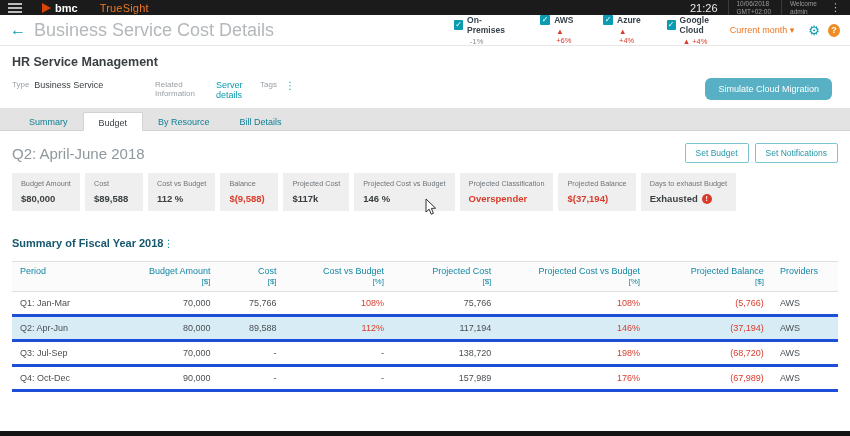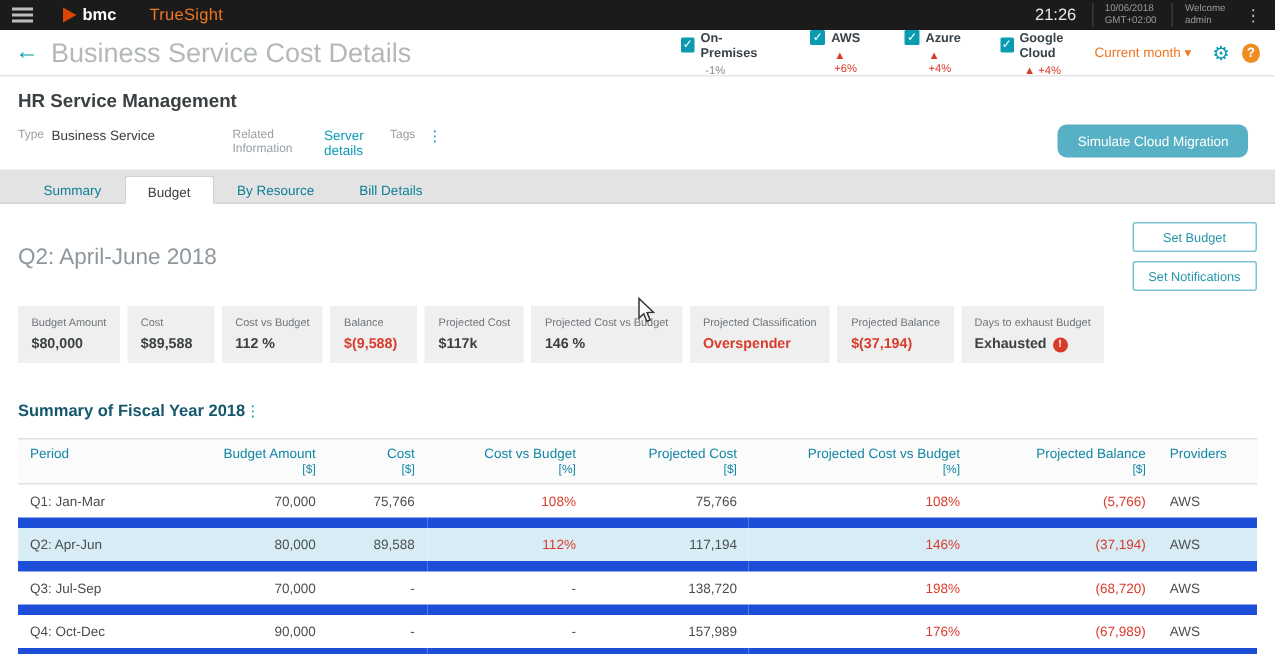--- a/index.html
+++ b/index.html
@@ -6,21 +6,21 @@
   body {
     font-family: "Liberation Sans", sans-serif;
     width: 850px; height: 436px;
     background: #ffffff;
     display: flex; flex-direction: column;
     overflow: hidden;
     position: relative;
   }
   
   .topbar {
-    height: 20px; background: #1b1b1b; color: #fff;
+    height: 15px; background: #1b1b1b; color: #fff;
     display: flex; align-items: center; flex: 0 0 auto;
     padding: 0 6px;
   }
   .hamburger { width: 22px; display: flex; flex-direction: column; gap: 2px; cursor: pointer; padding: 0 2px; }
   .hamburger span { display: block; height: 2px; background: #bdbdbd; width: 14px; }
   .brand { display: flex; align-items: center; gap: 4px; margin-left: 14px; }
   .brand-tri { width: 0; height: 0; border-left: 9px solid #dc4405; border-top: 5px solid transparent; border-bottom: 5px solid transparent; }
   .brand-name { font-weight: bold; font-size: 11px; color: #fff; }
   .product-name { color: #ef7622; font-size: 11px; margin-left: 22px; letter-spacing: .2px; }
   .topbar-right { margin-left: auto; display: flex; align-items: center; gap: 10px; }
@@ -62,21 +62,21 @@
     font-size: 9px; padding: 6px 13px; cursor: pointer;
     font-family: "Liberation Sans", sans-serif;
   }
   
   .tabbar { background: #e3e3e3; border-bottom: 1px solid #d2d2d2; display: flex; padding: 4px 14px 0; flex: 0 0 auto; }
   .tab { font-size: 9px; color: #0e7f95; padding: 5px 15px 2px; cursor: pointer; }
   .tab.active { background: #fff; color: #3a3f42; border: 1px solid #d2d2d2; border-bottom: 1px solid #fff; margin-bottom: -1px; border-radius: 2px 2px 0 0; }
   
   .quarter { display: flex; align-items: center; padding: 12px 12px 10px; flex: 0 0 auto; }
   .quarter-title { font-size: 15px; color: #8e979c; font-weight: 400; }
-  .quarter-actions { margin-left: auto; display: flex; gap: 6px; flex-direction: column; }
+  .quarter-actions { margin-left: auto; display: flex; gap: 6px; }
   .outline-btn {
     background: #fff; color: #2596a9; border: 1px solid #7cc5d2; border-radius: 2px;
     font-size: 8.5px; padding: 4px 10px; cursor: pointer;
     font-family: "Liberation Sans", sans-serif;
   }
   
   .metrics { display: flex; gap: 5px; padding: 0 12px; flex: 0 0 auto; }
   .metric-card { background: #efefef; padding: 6px 9px 7px; min-width: 58px; }
   .metric-label { font-size: 7.3px; color: #6f757a; white-space: nowrap; }
   .metric-value { font-size: 9.5px; font-weight: 700; color: #3a3f42; margin-top: 5px; display: flex; align-items: center; gap: 4px; }
@@ -87,21 +87,21 @@
   .fiscal-head { display: flex; align-items: center; margin-bottom: 12px; }
   .fiscal-title { font-size: 11px; color: #15586e; font-weight: 700; }
   table { width: 100%; border-collapse: collapse; font-size: 9px; }
   thead th {
     color: #1287a5; font-weight: 400; text-align: right; padding: 4px 8px 5px;
     border-top: 1px solid #e0e0e0; border-bottom: 1px solid #e0e0e0; background: #fbfbfb;
     vertical-align: top;
   }
   thead th.left { text-align: left; }
   th .unit { display: block; font-size: 8px; margin-top: 1px; }
-  tbody td { padding: 6px 8px; border-bottom: 7px solid #1d4ed8; color: #4a4f53; text-align: right; }
+  tbody td { padding: 6px 8px; border-bottom: 3px solid #1d4ed8; color: #4a4f53; text-align: right; }
   tbody td.left { text-align: left; }
   tbody td.red { color: #d93b2b; }
   tbody tr { cursor: pointer; }
   tbody tr.selected { background: #d8ecf5; }
   
   .footer-strip { margin-top: auto; height: 5px; background: #141414; flex: 0 0 auto; }
   
   .cursor { position: absolute; left: 425px; top: 198px; z-index: 50; pointer-events: none; }
 </style>
 </head>

